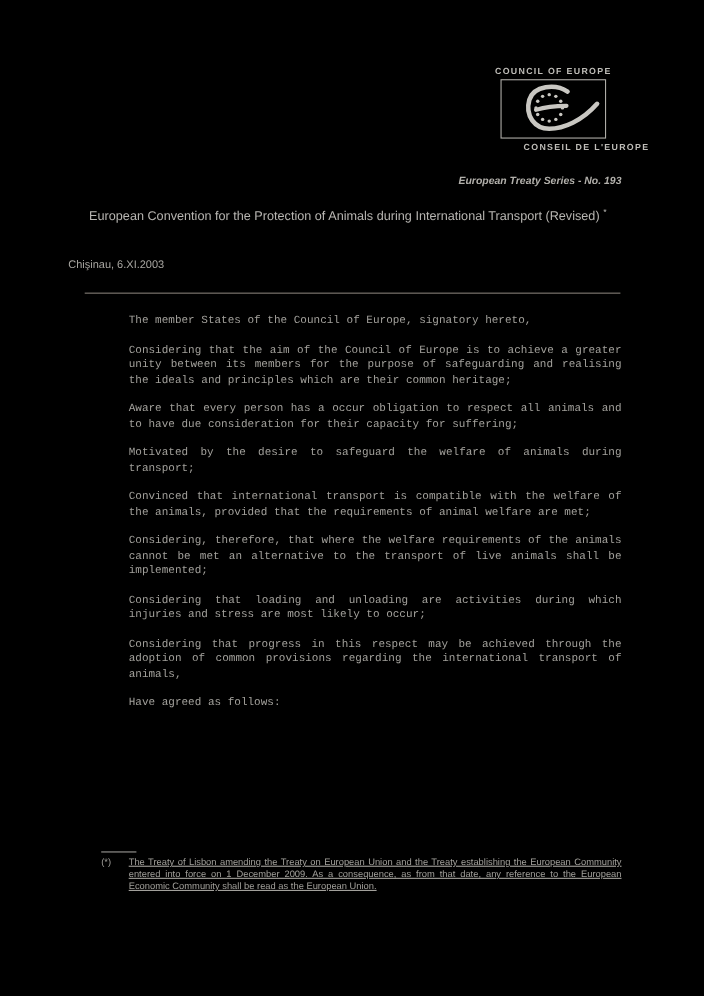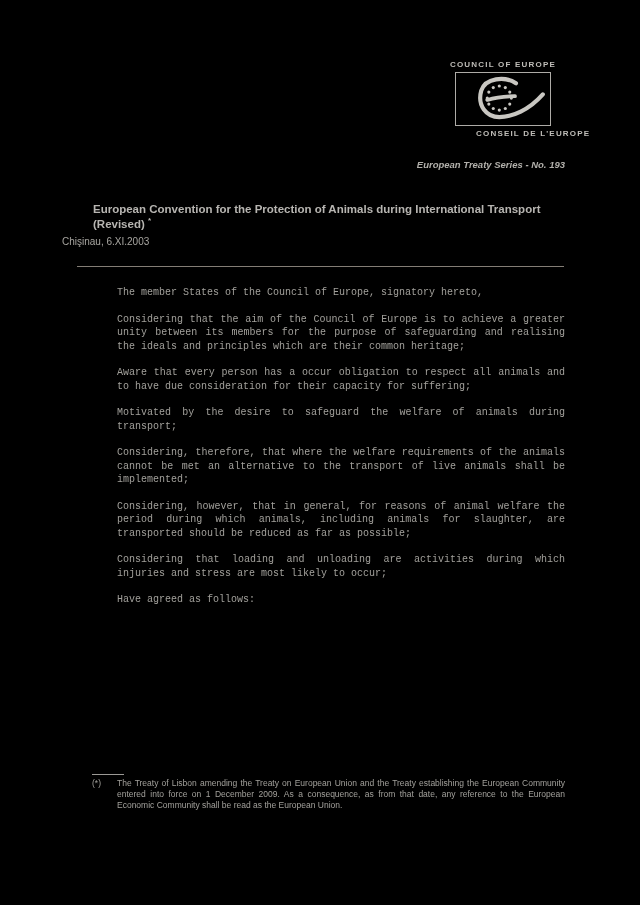--- a/index.html
+++ b/index.html
@@ -54,23 +54,23 @@
     font-style: italic;
     font-weight: bold;
     color: #b2b0ab;
   }
   
   .doc-title {
     position: absolute;
     top: 186px;
     left: 77px;
     width: 502px;
-    margin: 16px;
+    margin: 4px;
     font-size: 11.5px;
-    font-weight: bold;
+    font-weight: normal;
     line-height: 15px;
     color: #b7b5b1;
   }
   .doc-title sup {
     font-size: 8px;
     vertical-align: super;
     line-height: 0;
   }
   .place-date {
     position: absolute;
@@ -120,20 +120,21 @@
     left: 0;
     top: 0;
     font-size: 8.5px;
   }
   .footnote-text {
     margin-left: 25px;
     width: 448px;
     font-size: 8.5px;
     line-height: 11px;
     text-align: justify;
+    text-decoration: underline;
   }
 </style>
 </head>
 <body>
 
 <div class="page">
 
   <div class="logo-block">
     <div class="logo-caption top">COUNCIL OF EUROPE</div>
     <div class="emblem-box">
@@ -169,23 +170,24 @@
 
   <div class="place-date">Chişinau, 6.XI.2003</div>
 
   <div class="header-rule"></div>
 
   <div class="preamble">
       <p>The member States of the Council of Europe, signatory hereto,</p>
       <p>Considering that the aim of the Council of Europe is to achieve a greater unity between its members for the purpose of safeguarding and realising the ideals and principles which are their common heritage;</p>
       <p>Aware that every person has a occur obligation to respect all animals and to have due consideration for their capacity for suffering;</p>
       <p>Motivated by the desire to safeguard the welfare of animals during transport;</p>
+      <p>Convinced that international transport is compatible with the welfare of the animals, provided that the requirements of animal welfare are met;</p>
       <p>Considering, therefore, that where the welfare requirements of the animals cannot be met an alternative to the transport of live animals shall be implemented;</p>
-      <p>Considering, however, that in general, for reasons of animal welfare the period during which animals, including animals for slaughter, are transported should be reduced as far as possible;</p>
       <p>Considering that loading and unloading are activities during which injuries and stress are most likely to occur;</p>
+      <p>Considering that progress in this respect may be achieved through the adoption of common provisions regarding the international transport of animals,</p>
       <p>Have agreed as follows:</p>
     </div>
 
   <div class="footnote-separator"></div>
   <div class="footnote">
     <span class="footnote-marker">(*)</span>
     <div class="footnote-text">The Treaty of Lisbon amending the Treaty on European Union and the Treaty establishing the European Community entered into force on 1 December 2009. As a consequence, as from that date, any reference to the European Economic Community shall be read as the European Union.</div>
   </div>
 
 </div>

